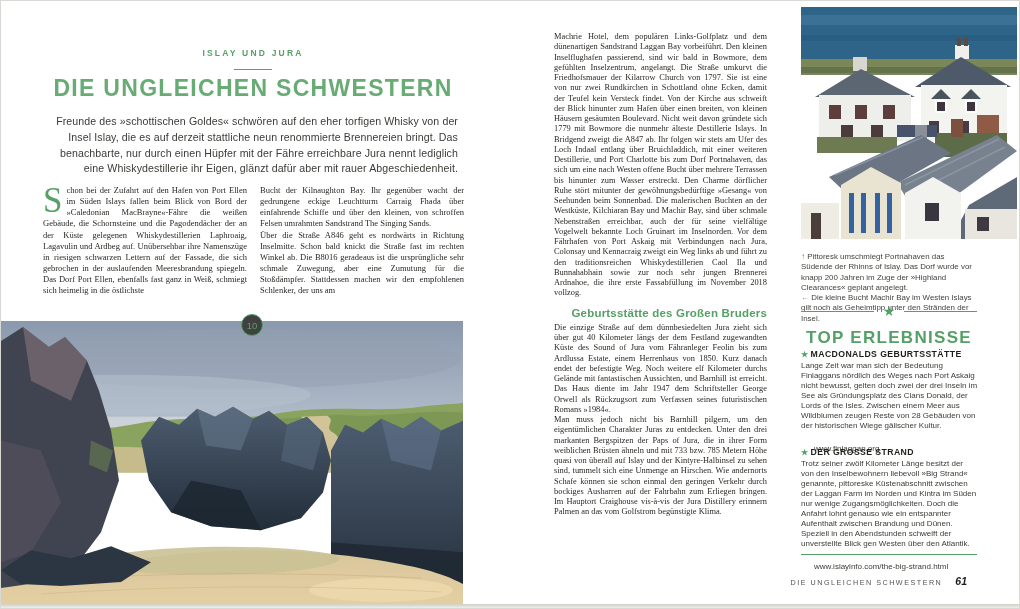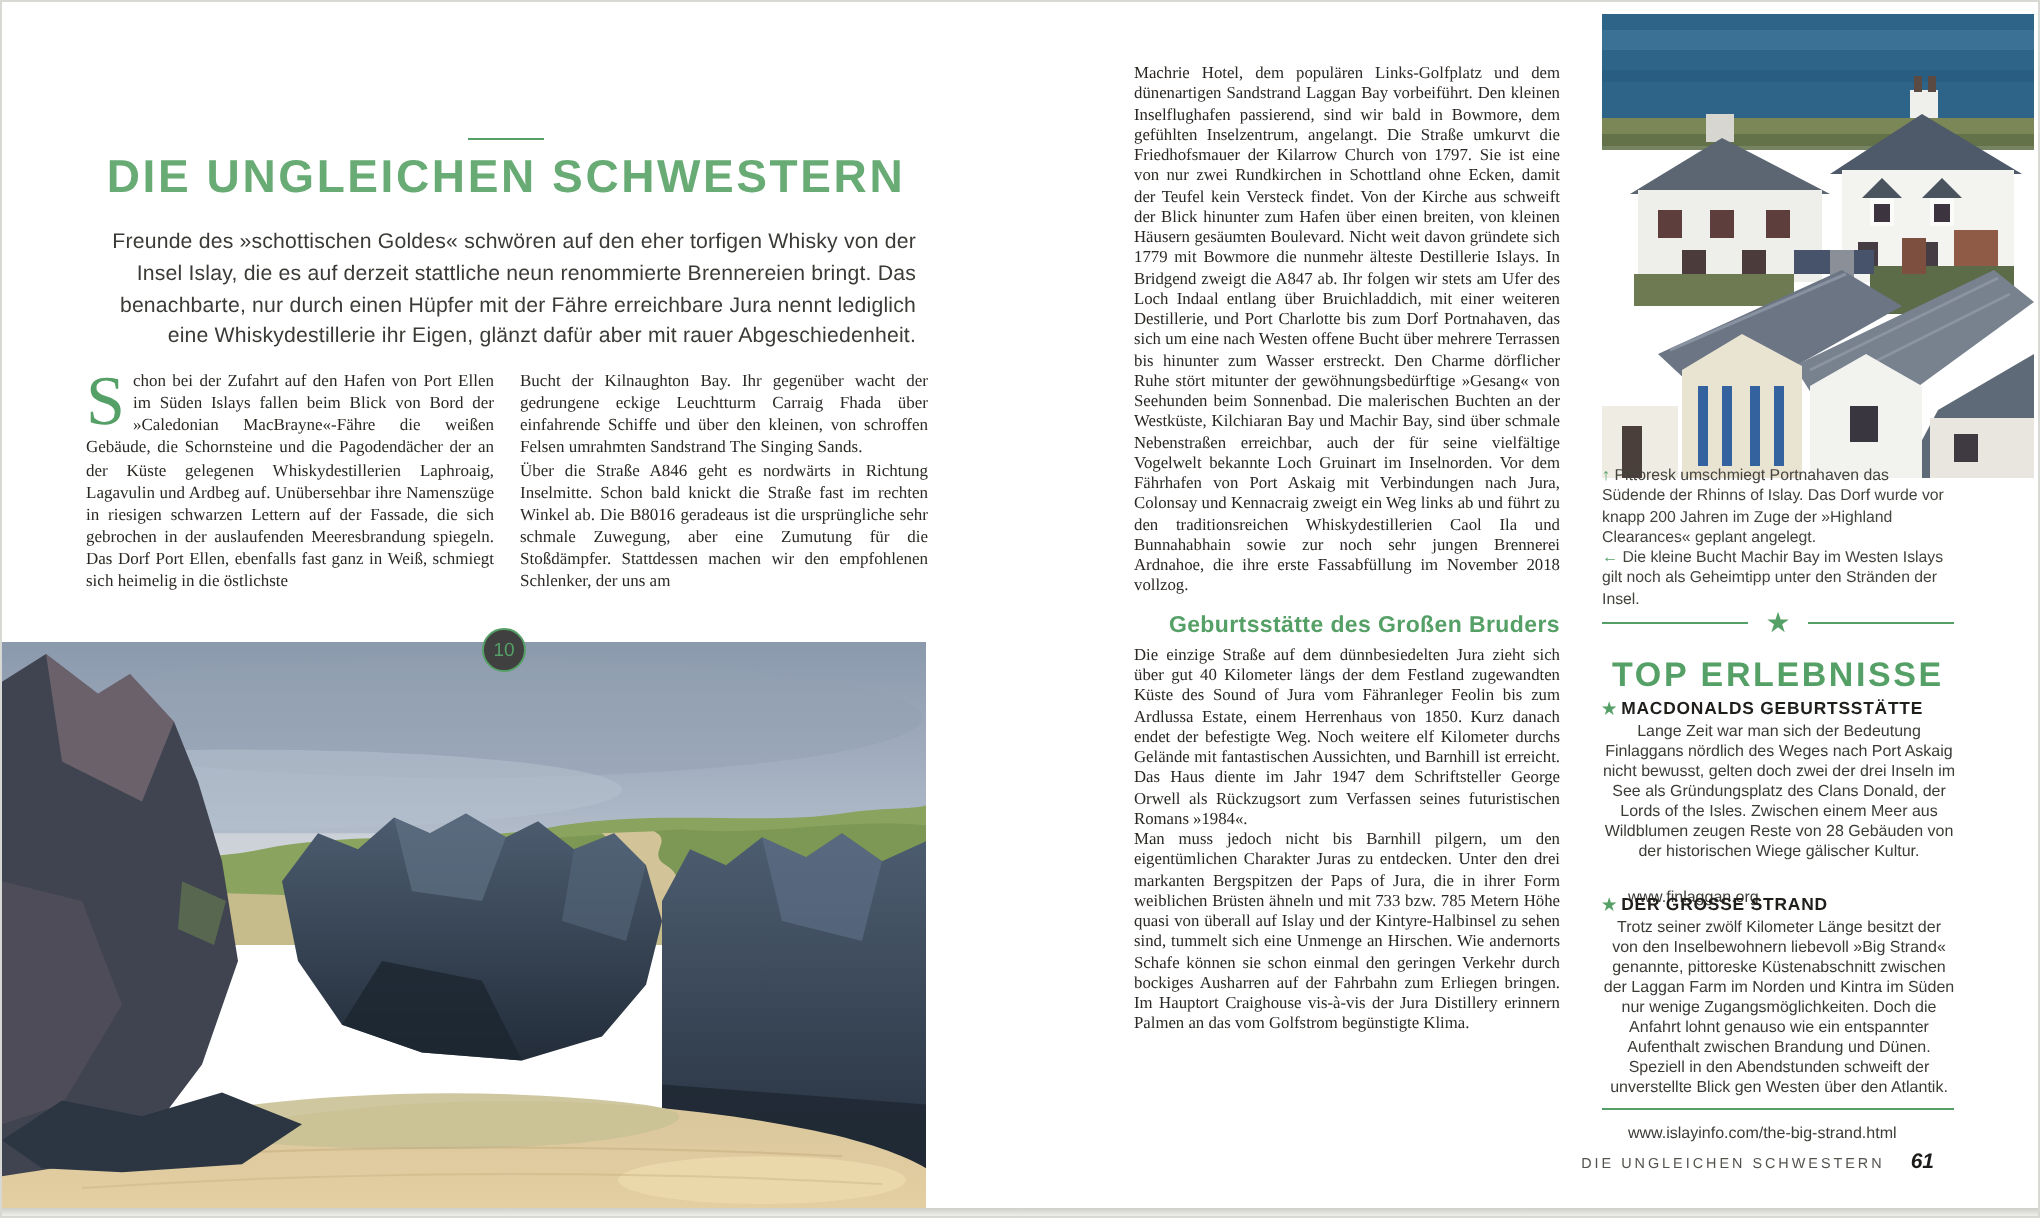--- a/index.html
+++ b/index.html
@@ -29,53 +29,54 @@
   .col{width:204px;font-size:8.5px;line-height:11.15px;}
   .col p{margin:0;}
   .dropcap{float:left;font-size:35px;line-height:29px;padding:1px 4px 0 0;color:var(--green);
     font-family:"Liberation Serif",serif;}
   .photo-left{position:absolute;left:0;top:320px;width:462px;height:285px;}
   .photo-left svg{display:block;width:100%;height:100%;}
   .badge{position:absolute;left:240px;top:313px;width:22px;height:22px;border-radius:50%;
     background:#404040;border:1px solid var(--green);color:var(--green);font-size:9.5px;
     display:flex;align-items:center;justify-content:center;box-sizing:border-box;}
   
-  .col3{position:absolute;left:566px;top:31px;width:213px;font-size:8.4px;line-height:10.25px;}
+  .col3{position:absolute;left:553px;top:31px;width:213px;font-size:8.4px;line-height:10.25px;}
   .col3 p{margin:0;}
   .subhead{font-size:11.5px;font-weight:bold;color:var(--green);margin:9px 0 5px 0;
     font-family:"Liberation Sans",sans-serif;letter-spacing:0.2px;text-align:right;}
   
   .photo-right{position:absolute;left:800px;top:6px;width:216px;height:232px;}
   .photo-right svg{display:block;width:100%;height:100%;}
-  .captions{position:absolute;left:800px;top:232px;width:177px;
+  .captions{position:absolute;left:800px;top:251px;width:177px;
     font-size:7.9px;line-height:10.3px;color:#44433e;}
   .captions .arrow{color:var(--green);font-size:8px;}
   .captions p{margin:0;}
   .divider{position:absolute;left:800px;top:303px;width:176px;display:flex;align-items:center;gap:9px;}
   .divider .line{flex:1;height:1px;background:var(--green);}
   .divider .star{color:var(--green);font-size:14px;line-height:14px;}
   .topbox-title{position:absolute;left:800px;top:327px;width:176px;text-align:center;
     font-size:17px;font-weight:bold;letter-spacing:1.3px;color:var(--green);}
   .tip{position:absolute;left:800px;width:177px;}
   .tip-1{top:348px;}
   .tip-2{top:446px;}
   .tip-title{font-size:8.7px;font-weight:bold;letter-spacing:0.4px;color:#1f1e1b;margin:0 0 2px 0;}
   .tip-title .star{color:var(--green);font-size:8px;margin-right:2px;}
-  .tip-text{font-size:8px;line-height:10px;color:#3c3b36;margin:0;text-align:center;}
+  .tip-text{font-size:8px;line-height:10px;color:#3c3b36;margin:0;}
   .tip-url{font-size:8px;line-height:10px;color:#3c3b36;margin:13px;}
   .end-rule{position:absolute;left:800px;top:553px;width:176px;height:1px;background:var(--green);}
   .page-footer{position:absolute;right:52px;top:574px;display:flex;align-items:baseline;gap:13px;}
   .running-title{font-size:7.2px;letter-spacing:1.5px;color:#55534e;}
   .page-number{font-size:10.5px;font-weight:bold;color:#1d1c1a;font-style:italic;}
 </style>
 </head>
 <body>
 
 <div class="spread">
 
+  <div class="kicker">ISLAY UND JURA</div>
   <div class="kicker-rule"></div>
   <h1 class="headline">DIE UNGLEICHEN SCHWESTERN</h1>
   <div class="intro">Freunde des »schottischen Goldes« schwören auf den eher torfigen Whisky von der Insel Islay, die es auf derzeit stattliche neun renommierte Brennereien bringt. Das benachbarte, nur durch einen Hüpfer mit der Fähre erreichbare Jura nennt lediglich eine Whiskydestillerie ihr Eigen, glänzt dafür aber mit rauer Abgeschiedenheit.</div>
 
   <div class="cols bodytext">
     <div class="col">
       <p><span class="dropcap">S</span><span>chon bei der Zufahrt auf den Hafen von Port Ellen im Süden Islays fallen beim Blick von Bord der »Caledonian MacBrayne«-Fähre die weißen Gebäude, die Schornsteine und die Pagodendächer der an der Küste gelegenen Whiskydestillerien Laphroaig, Lagavulin und Ardbeg auf. Unübersehbar ihre Namenszüge in riesigen schwarzen Lettern auf der Fassade, die sich gebrochen in der auslaufenden Meeresbrandung spiegeln. Das Dorf Port Ellen, ebenfalls fast ganz in Weiß, schmiegt sich heimelig in die östlichste</span></p>
     </div>
     <div class="col">
       <p>Bucht der Kilnaughton Bay. Ihr gegenüber wacht der gedrungene eckige Leuchtturm Carraig Fhada über einfahrende Schiffe und über den kleinen, von schroffen Felsen umrahmten Sandstrand The Singing Sands.</p>

